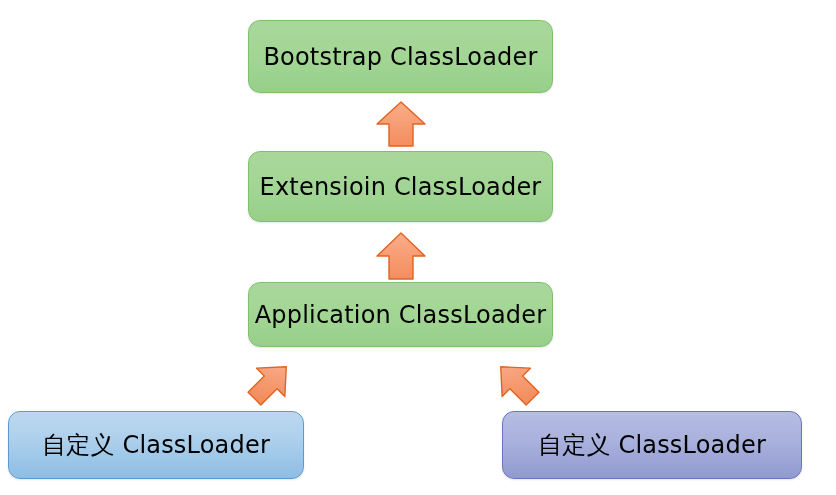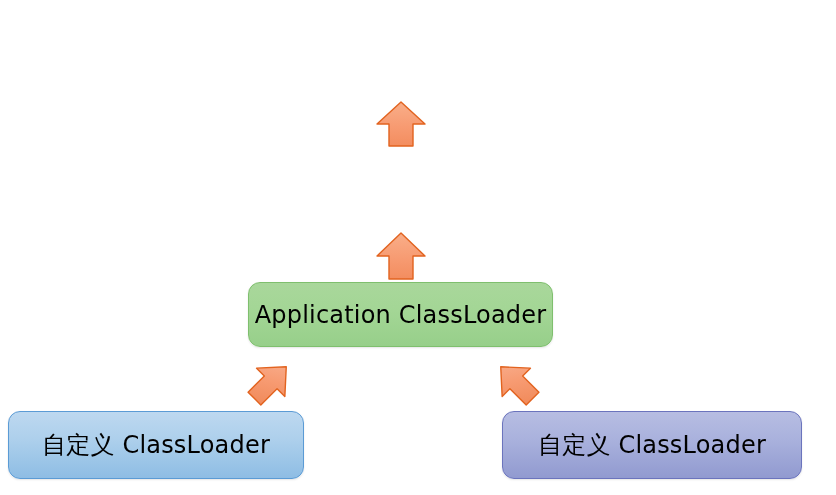--- a/index.html
+++ b/index.html
@@ -68,34 +68,40 @@
   #arrow-up-1 { left: 376px; top: 101px; width: 50px; height: 46px; }
   #arrow-up-2 { left: 376px; top: 232px; width: 50px; height: 48px; }
   #arrow-diag-left  { left: 245px; top: 358px; width: 50px; height: 50px; }
   #arrow-diag-right { left: 492px; top: 358px; width: 50px; height: 50px; }
 </style>
 </head>
 <body>
 
 <div id="canvas">
 
+  <div class="node green" id="box-bootstrap">
+    <span>Bootstrap ClassLoader</span>
+  </div>
 
   <div class="arrow" id="arrow-up-1">
     <svg width="50" height="46" viewBox="0 0 50 46">
       <defs>
         <linearGradient id="gArrow1" x1="0" y1="0" x2="0" y2="1">
           <stop offset="0%" stop-color="#f9ae89"></stop>
           <stop offset="55%" stop-color="#f79b72"></stop>
           <stop offset="100%" stop-color="#f38d5f"></stop>
         </linearGradient>
       </defs>
       <polygon points="25,1 49,23 37,23 37,45 13,45 13,23 1,23" fill="url(#gArrow1)" stroke="#e2631f" stroke-width="1.4" stroke-linejoin="round"></polygon>
     </svg>
   </div>
 
+  <div class="node green" id="box-extension">
+    <span>Extensioin ClassLoader</span>
+  </div>
 
   <div class="arrow" id="arrow-up-2">
     <svg width="50" height="48" viewBox="0 0 50 48">
       <defs>
         <linearGradient id="gArrow2" x1="0" y1="0" x2="0" y2="1">
           <stop offset="0%" stop-color="#f9ae89"></stop>
           <stop offset="55%" stop-color="#f79b72"></stop>
           <stop offset="100%" stop-color="#f38d5f"></stop>
         </linearGradient>
       </defs>

